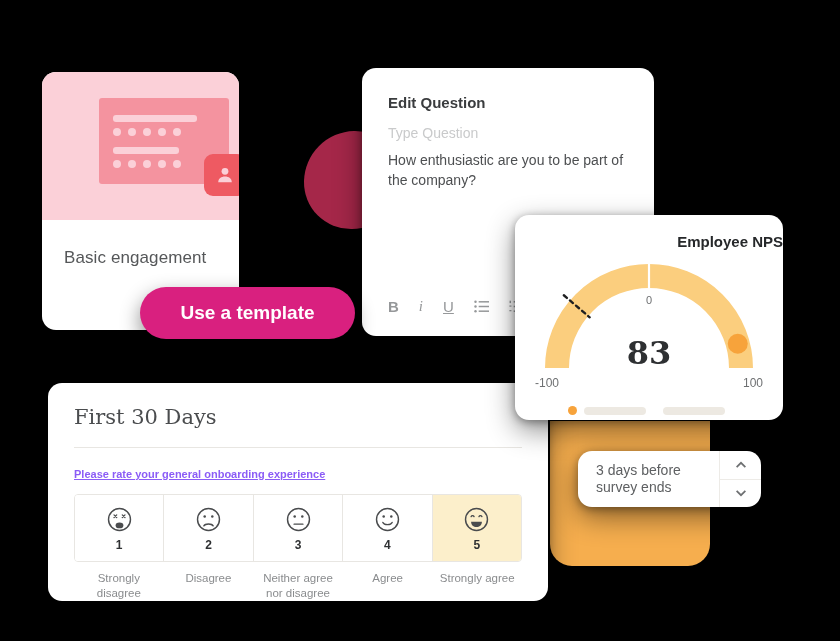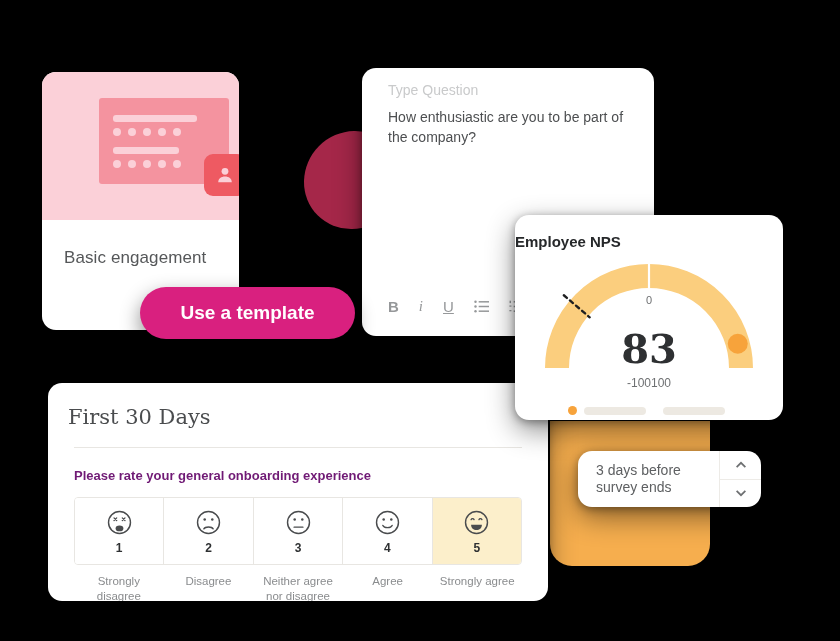--- a/index.html
+++ b/index.html
@@ -92,56 +92,56 @@
     color: #96989A;
   }
   .eq-tool { font-size: 15px; line-height: 1; color: #96989A; }
   .eq-tool.bold { font-weight: bold; }
   .eq-tool.italic { font-style: italic; font-family: "Liberation Serif", serif; }
   .eq-tool.underline { text-decoration: underline; }
   .eq-tool svg { width: 15px; height: 15px; display: block; }
 
   
   #nps-card { left: 515px; top: 215px; width: 268px; height: 205px; z-index: 6; }
-  .nps-title { text-align: left; padding-top: 18px; font-size: 15px; font-weight: bold; color: #26282A; }
+  .nps-title { text-align: right; padding-top: 18px; font-size: 15px; font-weight: bold; color: #26282A; }
   .nps-gauge { position: relative; width: 216px; height: 112px; margin: 12px auto 0 auto; }
   .nps-gauge svg { display: block; }
   .nps-value {
     position: absolute; left: 0; right: 0; bottom: 2px;
     text-align: center;
     font-family: "DejaVu Serif", serif;
-    font-size: 40px; font-weight: bold; color: #2E3032;
+    font-size: 32px; font-weight: bold; color: #2E3032;
   }
   .nps-zero {
     position: absolute; left: 0; right: 0; top: 32px;
     text-align: center; font-size: 11px; color: #6E7072;
   }
   .nps-axis {
-    display: flex; justify-content: center;
+    display: flex; justify-content: space-between;
     width: 228px; margin: 2px auto 12px auto;
     font-size: 12px; color: #6E7072;
   }
   .nps-legend {
     display: flex; align-items: center; gap: 7px;
     margin: 16px auto 0 auto; width: 162px;
   }
   .legend-dot { width: 9px; height: 9px; border-radius: 50%; background: #F7A33B; flex: 0 0 auto; }
   .legend-bar { height: 8px; border-radius: 4px; background: #EDE9E2; }
   .legend-bar.b1 { width: 62px; }
   .legend-bar.b2 { width: 62px; margin-left: 10px; }
 
   
   #survey-card { left: 48px; top: 383px; width: 500px; height: 218px; z-index: 5; overflow: hidden; }
   .sv-title {
     font-family: "DejaVu Serif", serif;
     font-size: 21px; color: #4A4C4E;
-    padding: 22px 0 0 20px;
+    padding: 22px 0 0 26px;
   }
   .sv-divider { height: 1px; background: #E8E6E2; margin: 18px 26px 0 26px; }
-  .sv-question { padding: 20px 26px 0 26px; font-size: 13px; font-weight: bold; color: #701a75; }
+  .sv-question { padding: 20px 26px 0 26px; font-size: 11px; font-weight: bold; color: #8b5cf6; text-decoration: underline; }
   .sv-scale { display: flex; margin: 14px 26px 0 26px; border: 1px solid #E8E6E2; border-radius: 4px; overflow: hidden; }
   .sv-opt {
     flex: 1; padding: 11px 0 9px 0;
     text-align: center; border-right: 1px solid #E8E6E2;
     background: #ffffff; cursor: pointer;
   }
   .sv-opt:last-child { border-right: none; }
   .sv-opt.selected { background: #FCEFCB; }
   .sv-opt svg { width: 27px; height: 27px; display: block; margin: 0 auto; }
   .sv-opt-num { margin-top: 5px; font-size: 12px; font-weight: bold; color: #2E3032; }
@@ -200,20 +200,21 @@
             <path d="M4.6 20c0-4.1 3.3-6.4 7.4-6.4s7.4 2.3 7.4 6.4z"></path>
           </svg>
       </div>
     </div>
     <div class="tpl-title">Basic engagement</div>
   </div>
 
   <button id="use-template-btn">Use a template</button>
 
   <div class="card" id="edit-question-card">
+    <div class="eq-title">Edit Question</div>
     <div class="eq-placeholder">Type Question</div>
     <div class="eq-text">How enthusiastic are you to be part of the company?</div>
     <div class="eq-toolbar">
       <span class="eq-tool bold">B</span>
       <span class="eq-tool italic">i</span>
       <span class="eq-tool underline">U</span>
       <span class="eq-tool">
         <svg viewBox="0 0 16 16">
             <circle cx="1.6" cy="3" r="1.3" fill="#96989A"></circle>
             <circle cx="1.6" cy="8" r="1.3" fill="#96989A"></circle>

